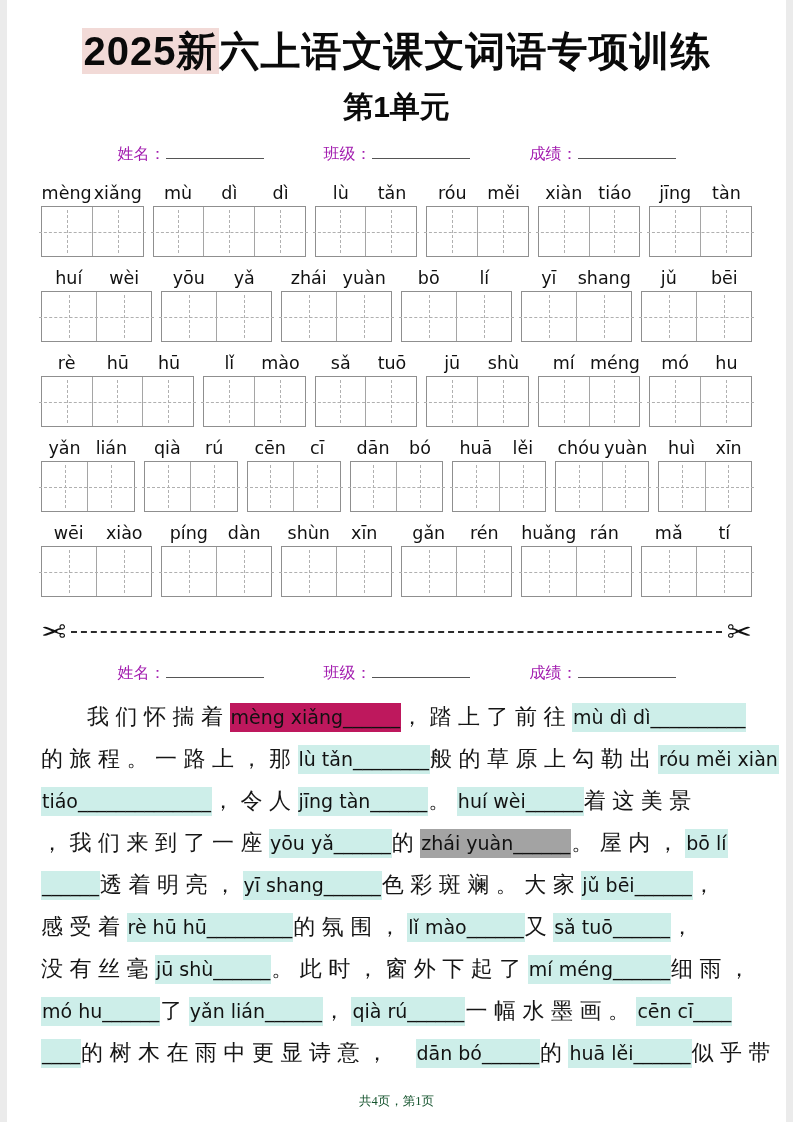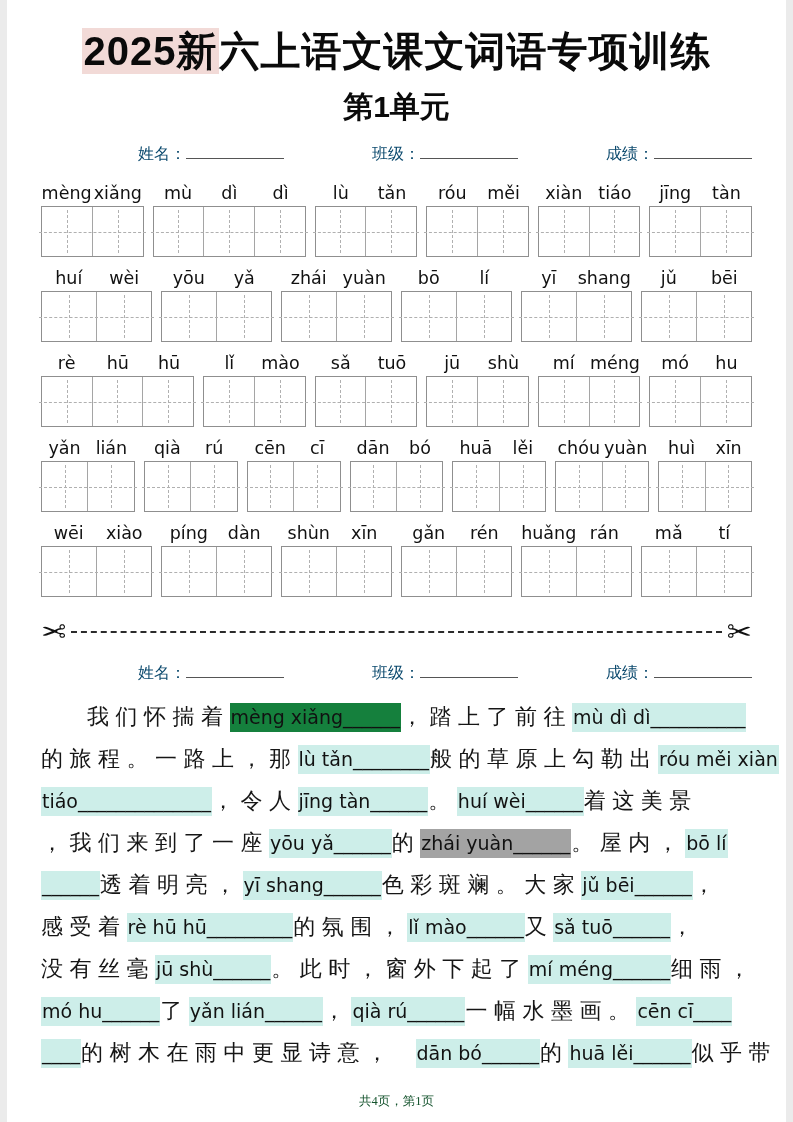--- a/index.html
+++ b/index.html
@@ -7,22 +7,22 @@
   .page { width:779px; height:1122px; margin:0 auto; background:#fff; position:relative;
           padding:24px 34px 0 34px; }
 
   
   .title { text-align:center; font-weight:bold; font-size:40px; letter-spacing:1px;
            color:#0a0a0a; font-family:"Liberation Sans",sans-serif; white-space:nowrap; }
   .title .hl-pink { padding:1px 2px;margin-top:15px; }
   .subtitle { text-align:center; font-weight:bold; font-size:30px; margin-top:8px; color:#0a0a0a; }
 
   
-  .fields-row { display:flex; justify-content:flex-end; gap:88px; margin-top:16px;
-                font-family:"Liberation Serif",serif; font-size:16px; color:#0c4a6e; }
+  .fields-row { display:flex; justify-content:center; gap:60px; margin-top:16px;
+                font-family:"Liberation Serif",serif; font-size:16px; color:#a21caf; }
   .field { white-space:nowrap; }
   .field-line { display:inline-block; width:98px; height:14px; border-bottom:1px solid #555; }
 
   
   .grid { margin-top:18px; }
   .p-row { margin-bottom:11px; }
   .syl-row { display:flex; gap:9px; margin-bottom:3px; font-size:17.5px; color:#111;
              font-family:"DejaVu Sans",sans-serif; }
   .syl-group { display:flex; min-width:0; }
   .syl { flex:1 1 0; text-align:center; white-space:nowrap; }
@@ -358,21 +358,21 @@
     <span class="scissor">✂</span>
   </div>
 
   <div class="fields-row">
     <div class="field"><span>姓名：</span><span class="field-line"></span></div>
     <div class="field"><span>班级：</span><span class="field-line"></span></div>
     <div class="field"><span>成绩：</span><span class="field-line"></span></div>
   </div>
 
   <div class="passage">
-      <div class="p-line indent"><span class="cn">我们怀揣着</span><span class="hl" style="background: #15803d;">mèng xiǎng______</span><span class="cn">，踏上了前往</span><span class="hl" style="background: rgb(205, 238, 233);">mù dì dì__________</span></div>
+      <div class="p-line indent"><span class="cn">我们怀揣着</span><span class="hl" style="background: #be185d;">mèng xiǎng______</span><span class="cn">，踏上了前往</span><span class="hl" style="background: rgb(205, 238, 233);">mù dì dì__________</span></div>
       <div class="p-line"><span class="cn">的旅程。一路上，那</span><span class="hl" style="background: rgb(205, 238, 233);">lù tǎn________</span><span class="cn">般的草原上勾勒出</span><span class="hl" style="background: rgb(205, 238, 233);">róu měi xiàn</span></div>
       <div class="p-line"><span class="hl" style="background: rgb(205, 238, 233);">tiáo______________</span><span class="cn">，令人</span><span class="hl" style="background: rgb(205, 238, 233);">jīng tàn______</span><span class="cn">。</span><span class="hl" style="background: rgb(205, 238, 233);">huí wèi______</span><span class="cn">着这美景</span></div>
       <div class="p-line"><span class="cn">，我们来到了一座</span><span class="hl" style="background: rgb(205, 238, 233);">yōu yǎ______</span><span class="cn">的</span><span class="hl" style="background: #a3a3a3;">zhái yuàn______</span><span class="cn">。屋内，</span><span class="hl" style="background: rgb(205, 238, 233);">bō lí</span></div>
       <div class="p-line"><span class="hl" style="background: rgb(205, 238, 233);">______</span><span class="cn">透着明亮，</span><span class="hl" style="background: rgb(205, 238, 233);">yī shang______</span><span class="cn">色彩斑斓。大家</span><span class="hl" style="background: rgb(205, 238, 233);">jǔ bēi______</span><span class="cn">，</span></div>
       <div class="p-line"><span class="cn">感受着</span><span class="hl" style="background: rgb(205, 238, 233);">rè hū hū_________</span><span class="cn">的氛围，</span><span class="hl" style="background: rgb(205, 238, 233);">lǐ mào______</span><span class="cn">又</span><span class="hl" style="background: rgb(205, 238, 233);">sǎ tuō______</span><span class="cn">，</span></div>
       <div class="p-line"><span class="cn">没有丝毫</span><span class="hl" style="background: rgb(205, 238, 233);">jū shù______</span><span class="cn">。此时，窗外下起了</span><span class="hl" style="background: rgb(205, 238, 233);">mí méng______</span><span class="cn">细雨，</span></div>
       <div class="p-line"><span class="hl" style="background: rgb(205, 238, 233);">mó hu______</span><span class="cn">了</span><span class="hl" style="background: rgb(205, 238, 233);">yǎn lián______</span><span class="cn">，</span><span class="hl" style="background: rgb(205, 238, 233);">qià rú______</span><span class="cn">一幅水墨画。</span><span class="hl" style="background: rgb(205, 238, 233);">cēn cī____</span></div>
       <div class="p-line"><span class="hl" style="background: rgb(205, 238, 233);">____</span><span class="cn">的树木在雨中更显诗意，</span><span class="hl" style="background: rgb(205, 238, 233); margin-left: 21px;">dān bó______</span><span class="cn">的</span><span class="hl" style="background: rgb(205, 238, 233);">huā lěi______</span><span class="cn">似乎带</span></div>
     </div>
 

